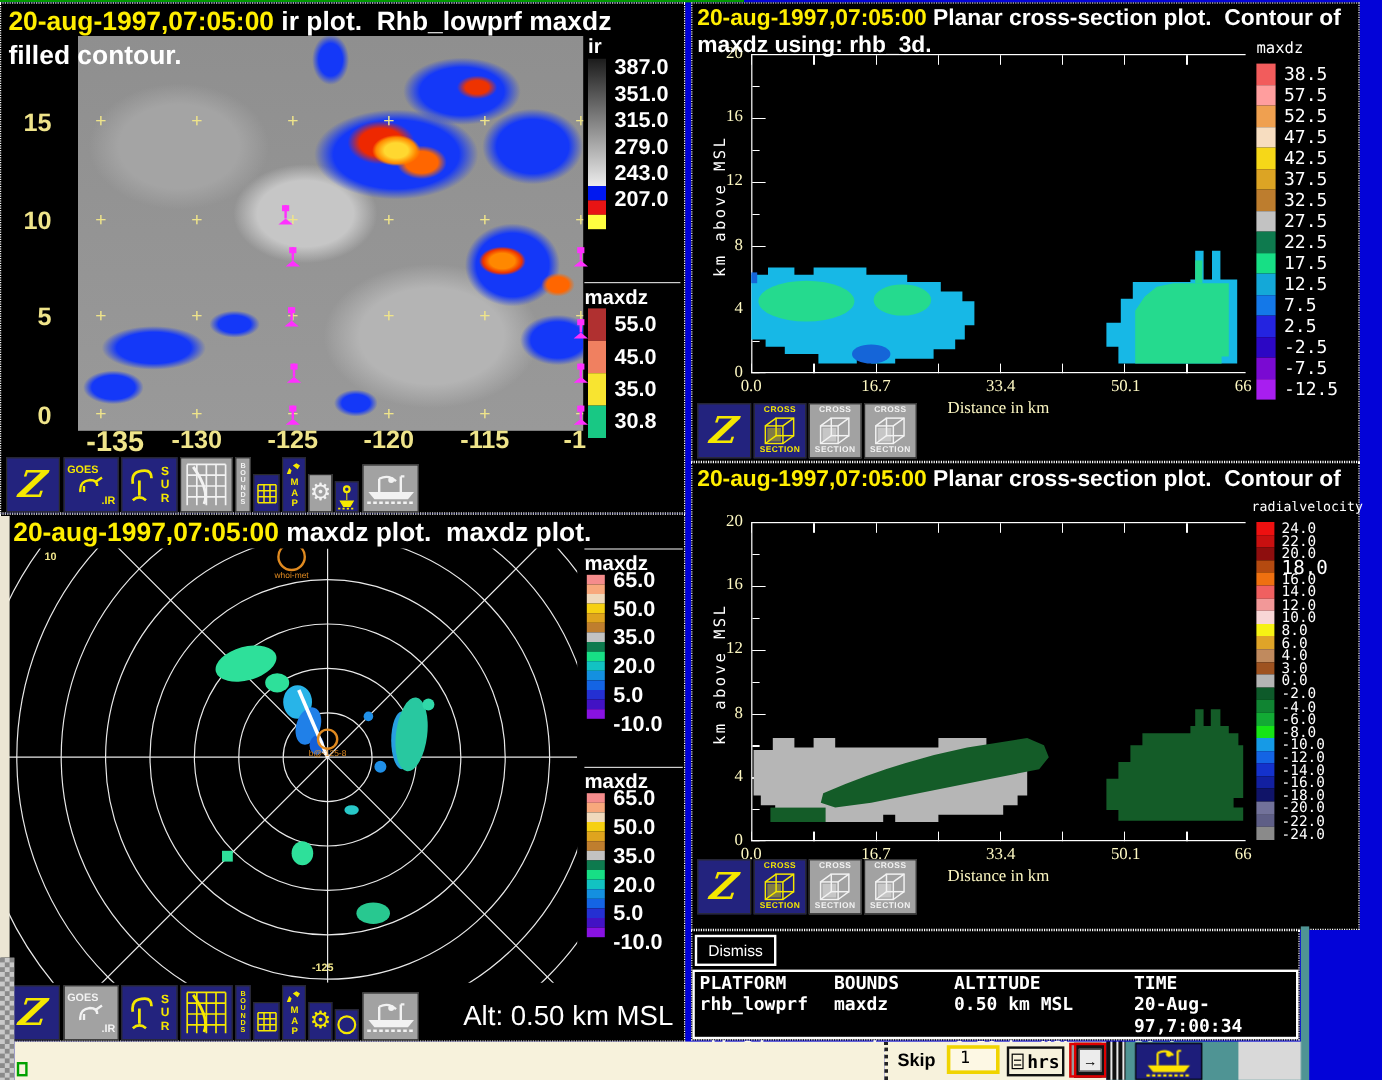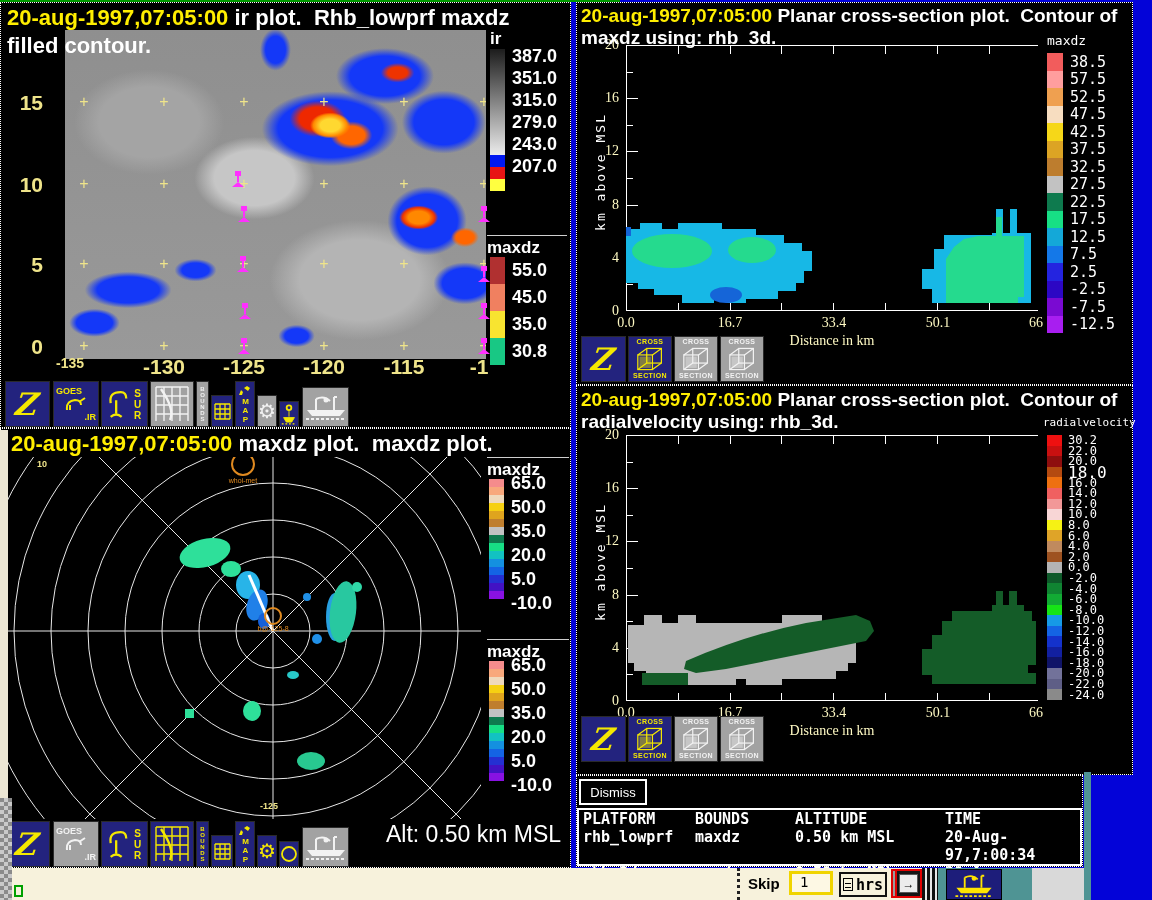--- a/index.html
+++ b/index.html
@@ -152,21 +152,21 @@
 
     <div class="abs" style="left:8px;top:0;width:34px;height:360px">
 
     <span class="abs yel" style="right: 0px; font-size: 21px; font-weight: bold; top: 88px;">15</span>
         <span class="abs yel" style="right: 0px; font-size: 21px; font-weight: bold; top: 170px;">10</span>
         <span class="abs yel" style="right: 0px; font-size: 21px; font-weight: bold; top: 250px;">5</span>
         <span class="abs yel" style="right: 0px; font-size: 21px; font-weight: bold; top: 332px;">0</span>
       </div>
     <div class="abs" style="left:0;top:352px;width:571px;height:24px">
 
-    <span class="abs yel xlab" style="font-size: 14px; font-weight: bold; left: 69px;">-135</span>
+    <span class="abs yel xlab" style="font-size: 24px; font-weight: bold; left: 95px;">-135</span>
         <span class="abs yel xlab" style="font-size: 21px; font-weight: bold; left: 163px;">-130</span>
         <span class="abs yel xlab" style="font-size: 21px; font-weight: bold; left: 243px;">-125</span>
         <span class="abs yel xlab" style="font-size: 21px; font-weight: bold; left: 323px;">-120</span>
         <span class="abs yel xlab" style="font-size: 21px; font-weight: bold; left: 403px;">-115</span>
         <span class="abs yel xlab" style="font-size: 21px; font-weight: bold; left: 478px;">-1</span>
       </div>
 
     <div class="abs wt" style="left:489px;top:26px;font-size:17px;font-weight:bold">ir</div>
     <div class="abs" style="left:489px;top:46px;width:15px;height:106px;background:linear-gradient(#1c1c1c,#ececec)"></div>
     <div class="abs" style="left:489px;top:152px;width:15px">
@@ -409,21 +409,21 @@
         </svg>
     </div>
     <div class="btn gray" style="left:301px;top:398px;width:47px;height:40px">
       <svg width="44" height="28" viewBox="0 0 44 28">
           <path d="M3 17 H41 L36 23 H8 Z" fill="currentColor"></path>
           <path d="M12 17 V6 M12 6 Q20 2 26 8 M30 17 V4 M30 4 H33" stroke="currentColor" stroke-width="2" fill="none"></path>
           <circle cx="22" cy="7" r="2.5" fill="currentColor"></circle>
           <path d="M2 26 H42" stroke="currentColor" stroke-width="2" stroke-dasharray="3 2" fill="none"></path>
         </svg>
     </div>
-    <div class="abs wt" style="left:385px;top:392px;font-size:23px">Alt: 0.50 km MSL</div>
+    <div class="abs wt" style="left:385px;top:404px;font-size:23px">Alt: 0.50 km MSL</div>
   </div>
 
   <div class="win" style="left:576px;top:2px;width:557px;height:383px">
     <div class="t1" style="left:4px;top:2px;font-size:19px"><span class="ts">20-aug-1997,07:05:00</span><span> Planar cross-section plot.  Contour of</span></div>
     <div class="t1" style="left:4px;top:24px;font-size:19px;z-index:3">maxdz using: rhb_3d.</div>
 
     <div class="frame" style="left:49px;top:42px;width:412px;height:266px"></div>
     <div class="ytickminor" style="left:50px;top:42px;height:266px"></div>
     <div class="ytickmajor" style="left:50px;top:42px;height:266px"></div>
     <div class="xtick" style="left:49px;top:300px;width:412px"></div>
@@ -574,21 +574,20 @@
           <rect x="14" y="3" width="18" height="18" fill="none" stroke="currentColor" stroke-width="1.5"></rect>
           <path d="M3 11 L14 3 M21 11 L32 3 M3 29 L14 21 M21 29 L32 21" stroke="currentColor" stroke-width="1.5"></path>
           <rect x="5" y="13" width="14" height="14" fill="currentColor" opacity="0.45"></rect>
         </svg>
       <span class="cs-lab">SECTION</span>
     </div>
   </div>
 
   <div class="win" style="left:576px;top:385px;width:557px;height:390px">
     <div class="t1" style="left:4px;top:3px;font-size:19px"><span class="ts">20-aug-1997,07:05:00</span><span> Planar cross-section plot.  Contour of</span></div>
-    <div class="t1" style="left:4px;top:25px;font-size:19px;z-index:3">radialvelocity using: rhb_3d.</div>
 
     <div class="frame" style="left:49px;top:49px;width:412px;height:266px"></div>
     <div class="ytickminor" style="left:50px;top:49px;height:266px"></div>
     <div class="ytickmajor" style="left:50px;top:49px;height:266px"></div>
     <div class="xtick" style="left:49px;top:307px;width:412px"></div>
     <div class="xtick" style="left:49px;top:50px;width:412px"></div>
 
     <svg class="abs" style="left:49px;top:49px" width="412" height="266" viewBox="0 0 412 266">
       <path fill="#b6b6b6" d="M2,190 L18,190 L18,180 L36,180 L36,188 L52,188 L52,180 L70,180 L70,188 L156,188 L156,180 L196,180 L196,188 L210,188 L210,196 L222,196 L222,204 L230,204 L230,228 L222,228 L222,236 L210,236 L210,244 L156,244 L156,250 L120,250 L120,244 L110,244 L110,250 L60,250 L60,244 L20,244 L20,236 L8,236 L8,228 L2,228 Z"></path>
       <path fill="#145c28" d="M60,226 Q120,200 180,188 L230,180 L244,186 L248,196 L240,206 L200,214 L150,224 L100,234 L70,238 L58,234 Z"></path>
@@ -614,21 +613,21 @@
         <span class="ticklab xlab" style="top: 319px; left: 459px;">66</span>
       </div>
     <div class="ylabel-rot" style="left:16px;top:117px">km above MSL</div>
     <div class="ticklab" style="left:255px;top:337px;transform:translateX(-50%)">Distance in km</div>
 
     <div class="cbt" style="position:absolute;left:466px;top:30px;font-size:11px">radialvelocity</div>
     <div class="abs" style="left:470px;top:49px">
 
         <div class="cbar-row" style="height:10.6px">
           <span class="sw" style="width: 15px; height: 10.6px; background: rgb(238, 16, 16);"></span>
-          <span class="cbt" style="margin-left:6px;font-size:12px">30.2</span>
+          <span class="cbt" style="margin-left:6px;font-size:12px">24.0</span>
         </div>
 
         <div class="cbar-row" style="height:10.6px">
           <span class="sw" style="width: 15px; height: 10.6px; background: rgb(200, 16, 16);"></span>
           <span class="cbt" style="margin-left:6px;font-size:12px">22.0</span>
         </div>
 
         <div class="cbar-row" style="height:10.6px">
           <span class="sw" style="width: 15px; height: 10.6px; background: rgb(142, 14, 14);"></span>
           <span class="cbt" style="margin-left:6px;font-size:12px">20.0</span>
@@ -669,21 +668,21 @@
           <span class="cbt" style="margin-left:6px;font-size:12px">6.0</span>
         </div>
 
         <div class="cbar-row" style="height:10.6px">
           <span class="sw" style="width: 15px; height: 10.6px; background: rgb(192, 138, 94);"></span>
           <span class="cbt" style="margin-left:6px;font-size:12px">4.0</span>
         </div>
 
         <div class="cbar-row" style="height:10.6px">
           <span class="sw" style="width: 15px; height: 10.6px; background: rgb(158, 82, 32);"></span>
-          <span class="cbt" style="margin-left:6px;font-size:12px">2.0</span>
+          <span class="cbt" style="margin-left:6px;font-size:12px">3.0</span>
         </div>
 
         <div class="cbar-row" style="height:10.6px">
           <span class="sw" style="width: 15px; height: 10.6px; background: rgb(180, 180, 180);"></span>
           <span class="cbt" style="margin-left:6px;font-size:12px">0.0</span>
         </div>
 
         <div class="cbar-row" style="height:10.6px">
           <span class="sw" style="width: 15px; height: 10.6px; background: rgb(14, 90, 42);"></span>
           <span class="cbt" style="margin-left:6px;font-size:12px">-2.0</span>

